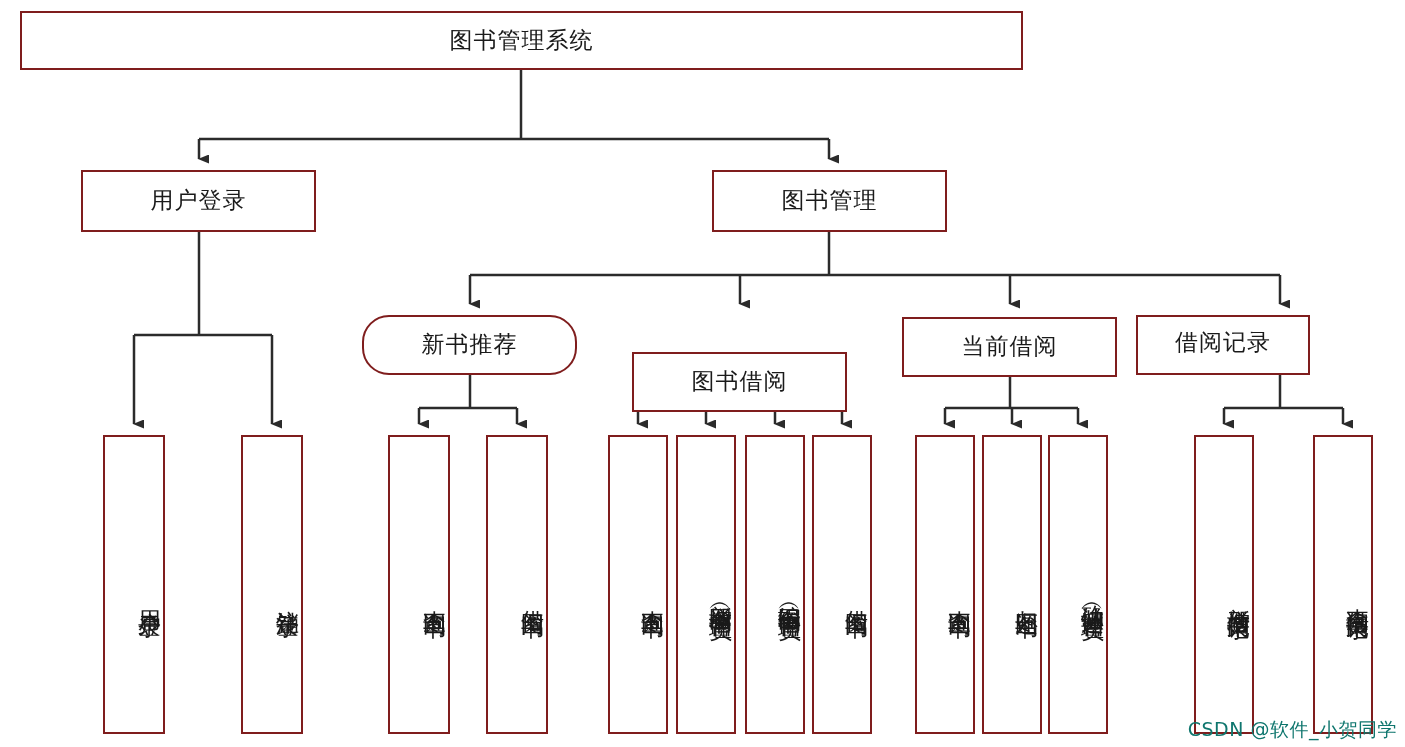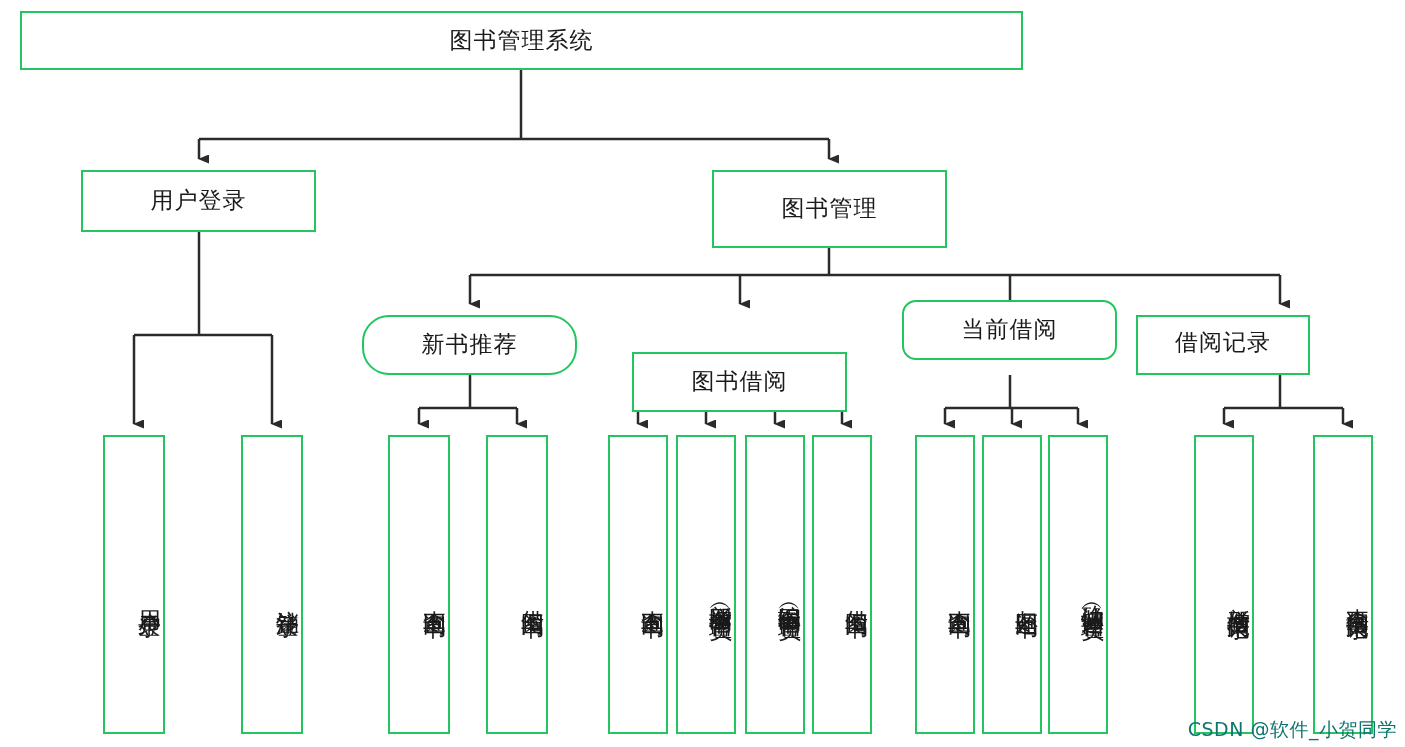--- a/index.html
+++ b/index.html
@@ -21,21 +21,21 @@
     left: 0;
     top: 0;
     width: 1405px;
     height: 747px;
     pointer-events: none;
   }
   .node {
     position: absolute;
     box-sizing: border-box;
     background: #ffffff;
-    border: 2px solid #22c55e;
+    border: 2px solid #7f1d1d;
     display: flex;
     align-items: center;
     justify-content: center;
     color: #1a1a1a;
     z-index: 2;
   }
   .node.horiz {
     font-size: 23px;
     letter-spacing: 1px;
     line-height: 1.1;
@@ -121,31 +121,31 @@
     </g>
   </svg>
 
   <div class="node horiz" style="left:20px; top:11px; width:1003px; height:59px;">
     <span>图书管理系统</span>
   </div>
 
   <div class="node horiz" style="left:81px; top:170px; width:235px; height:62px;">
     <span>用户登录</span>
   </div>
-  <div class="node horiz" style="left:712px; top:170px; width:235px; height:78px;">
+  <div class="node horiz" style="left:712px; top:170px; width:235px; height:62px;">
     <span>图书管理</span>
   </div>
 
   <div class="node horiz" style="left:362px; top:315px; width:215px; height:60px;border-radius:27px;">
     <span>新书推荐</span>
   </div>
   <div class="node horiz" style="left:632px; top:315px; width:215px; height:60px;margin-top:37px;">
     <span>图书借阅</span>
   </div>
-  <div class="node horiz" style="left:902px; top:300px; width:215px; height:60px;border-radius:14px;">
+  <div class="node horiz" style="left:902px; top:317px; width:215px; height:60px;">
     <span>当前借阅</span>
   </div>
   <div class="node horiz" style="left:1136px; top:315px; width:174px; height:60px;font-family:Liberation Mono, monospace;">
     <span>借阅记录</span>
   </div>
 
   <div class="node vert" style="left:103px; top:435px; width:62px; height:299px;">
     <span>用户登录</span>
   </div>
   <div class="node vert" style="left:241px; top:435px; width:62px; height:299px;">

